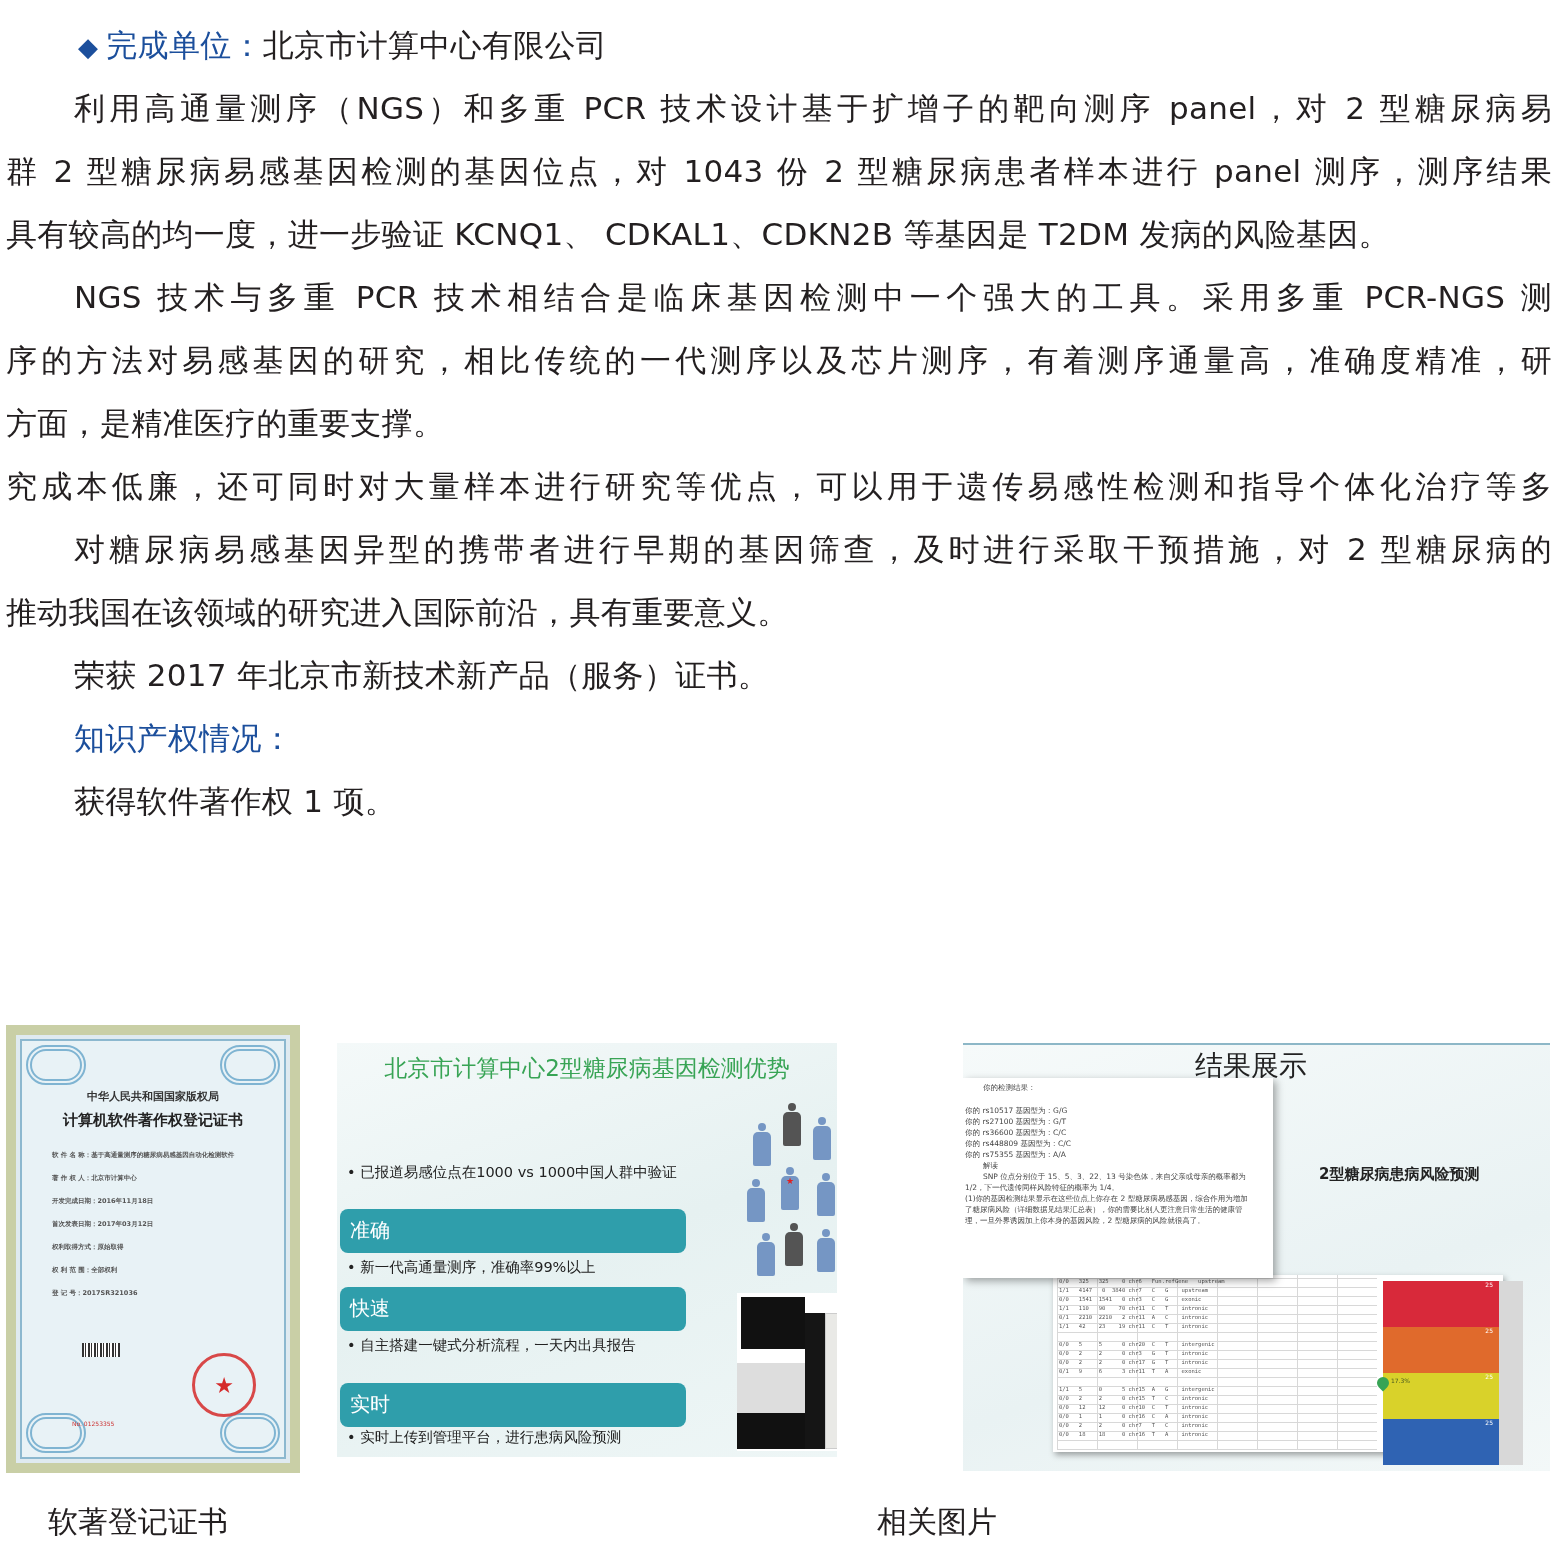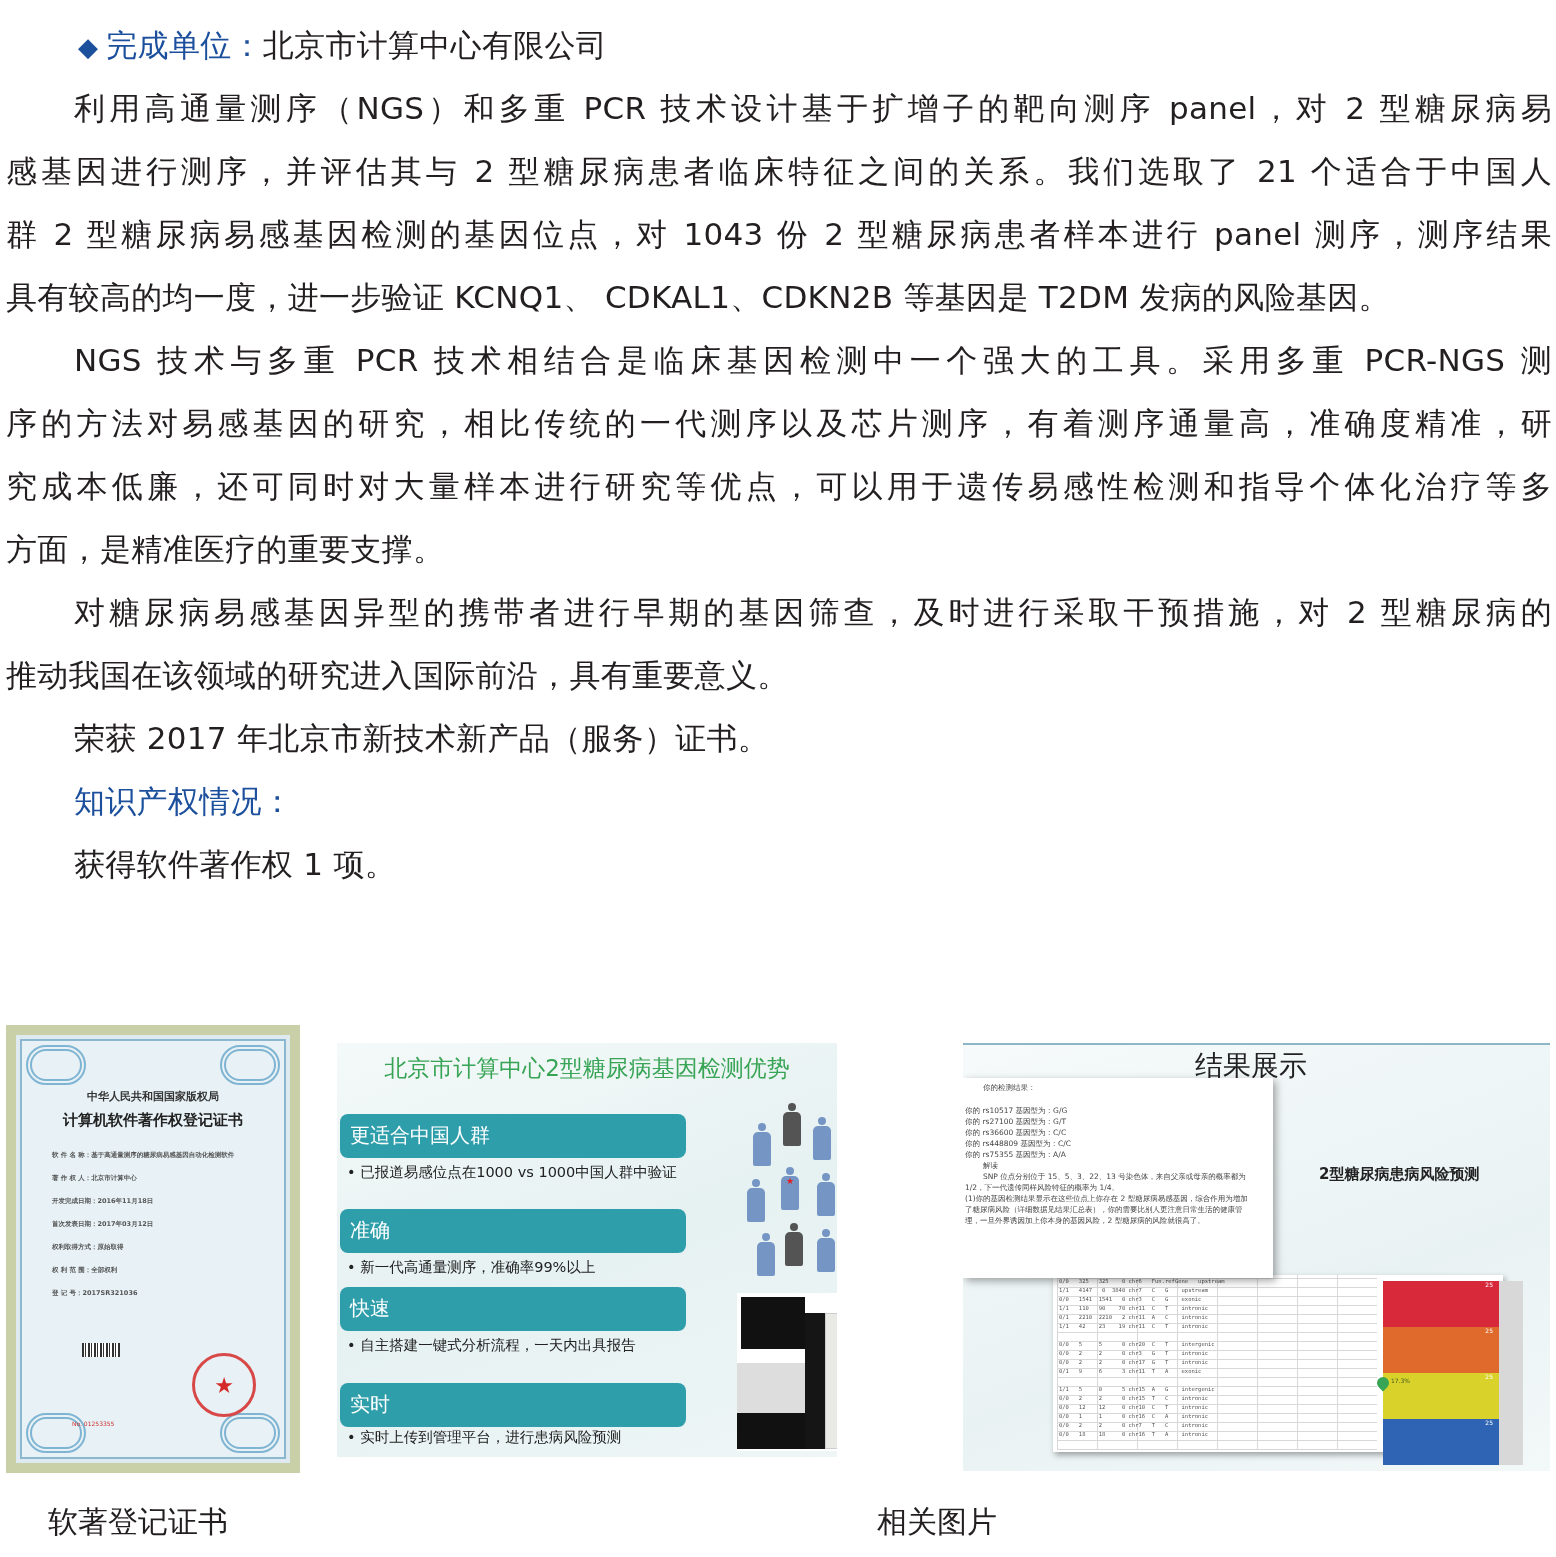--- a/index.html
+++ b/index.html
@@ -63,29 +63,28 @@
 </head>
 <body>
 
 <div class="text-block">
   <div class="line last indent" style="padding-left:72px">
     <span class="diamond">◆</span><span class="blue">完成单位：</span><span>北京市计算中心有限公司</span>
   </div>
 
   <div>
     <div class="line indent">利用高通量测序（NGS）和多重 PCR 技术设计基于扩增子的靶向测序 panel，对 2 型糖尿病易</div>
-    <div class="line">感基因进行测序，并评估其与 2 型糖尿病患者临床特征之间的关系。我们选取了 21 个适合于中国人</div>
     <div class="line">群 2 型糖尿病易感基因检测的基因位点，对 1043 份 2 型糖尿病患者样本进行 panel 测序，测序结果</div>
     <div class="line last">具有较高的均一度，进一步验证 KCNQ1、 CDKAL1、CDKN2B 等基因是 T2DM 发病的风险基因。</div>
   </div>
   <div>
     <div class="line indent">NGS 技术与多重 PCR 技术相结合是临床基因检测中一个强大的工具。采用多重 PCR-NGS 测</div>
     <div class="line">序的方法对易感基因的研究，相比传统的一代测序以及芯片测序，有着测序通量高，准确度精准，研</div>
+    <div class="line last">方面，是精准医疗的重要支撑。</div>
     <div class="line">究成本低廉，还可同时对大量样本进行研究等优点，可以用于遗传易感性检测和指导个体化治疗等多</div>
-    <div class="line last">方面，是精准医疗的重要支撑。</div>
   </div>
   <div>
     <div class="line indent">对糖尿病易感基因异型的携带者进行早期的基因筛查，及时进行采取干预措施，对 2 型糖尿病的</div>
     <div class="line last">推动我国在该领域的研究进入国际前沿，具有重要意义。</div>
   </div>
   <div>
     <div class="line last indent">荣获 2017 年北京市新技术新产品（服务）证书。</div>
   </div>
   <div class="line last indent blue">知识产权情况：</div>
   <div class="line last indent">获得软件著作权 1 项。</div>
@@ -111,21 +110,20 @@
     <div class="barcode"></div>
     <div class="seal">★</div>
     <div class="no">No. 01253355</div>
   </div>
 </div>
 <div class="cap" style="left:48px;top:1502px;text-align:center;">软著登记证书</div>
 
 <div class="figure" id="slide">
   <div class="title">北京市计算中心2型糖尿病基因检测优势</div>
 
-  <div class="bar" style="top:71px;">更适合中国人群</div>
   <div class="bullet" style="top:118px;">• 已报道易感位点在1000 vs 1000中国人群中验证</div>
 
   <div class="bar" style="top:166px;">准确</div>
   <div class="bullet" style="top:213px;">• 新一代高通量测序，准确率99%以上</div>
 
   <div class="bar" style="top:244px;">快速</div>
   <div class="bullet" style="top:291px;">• 自主搭建一键式分析流程，一天内出具报告</div>
 
   <div class="bar" style="top:340px;">实时</div>
   <div class="bullet" style="top:383px;">•  实时上传到管理平台，进行患病风险预测</div>

